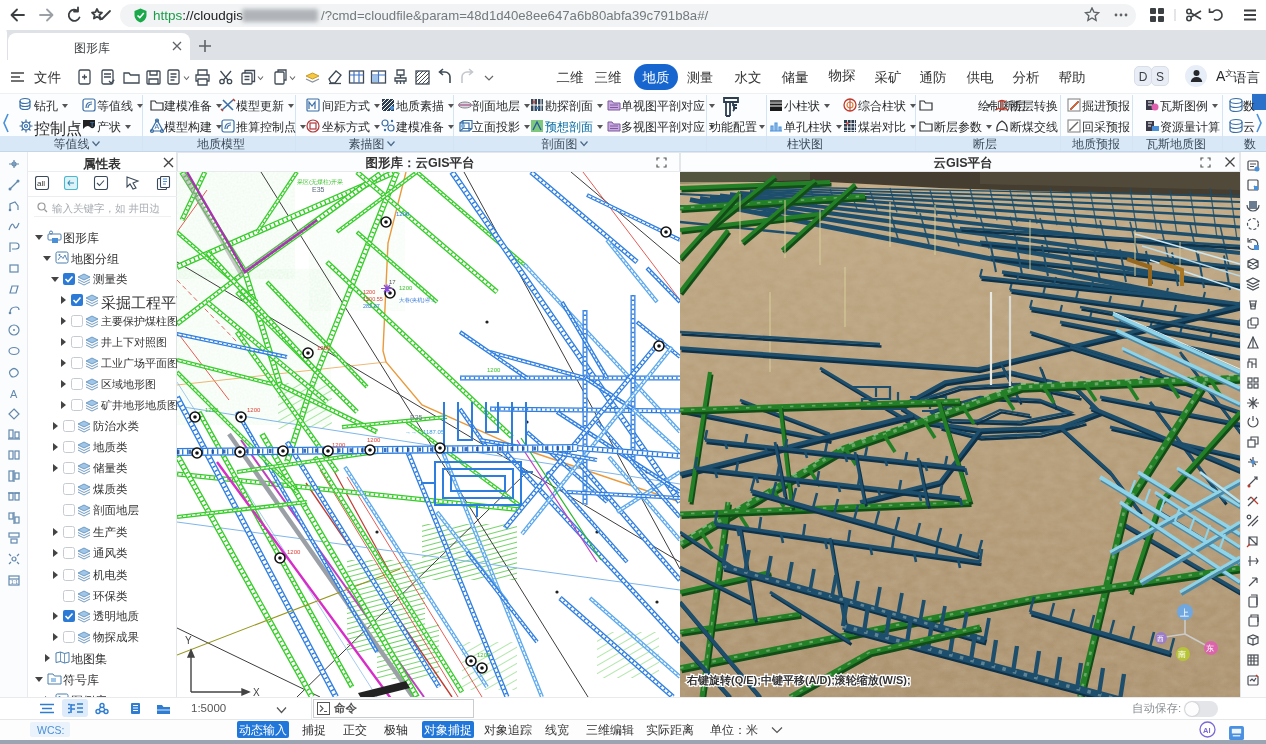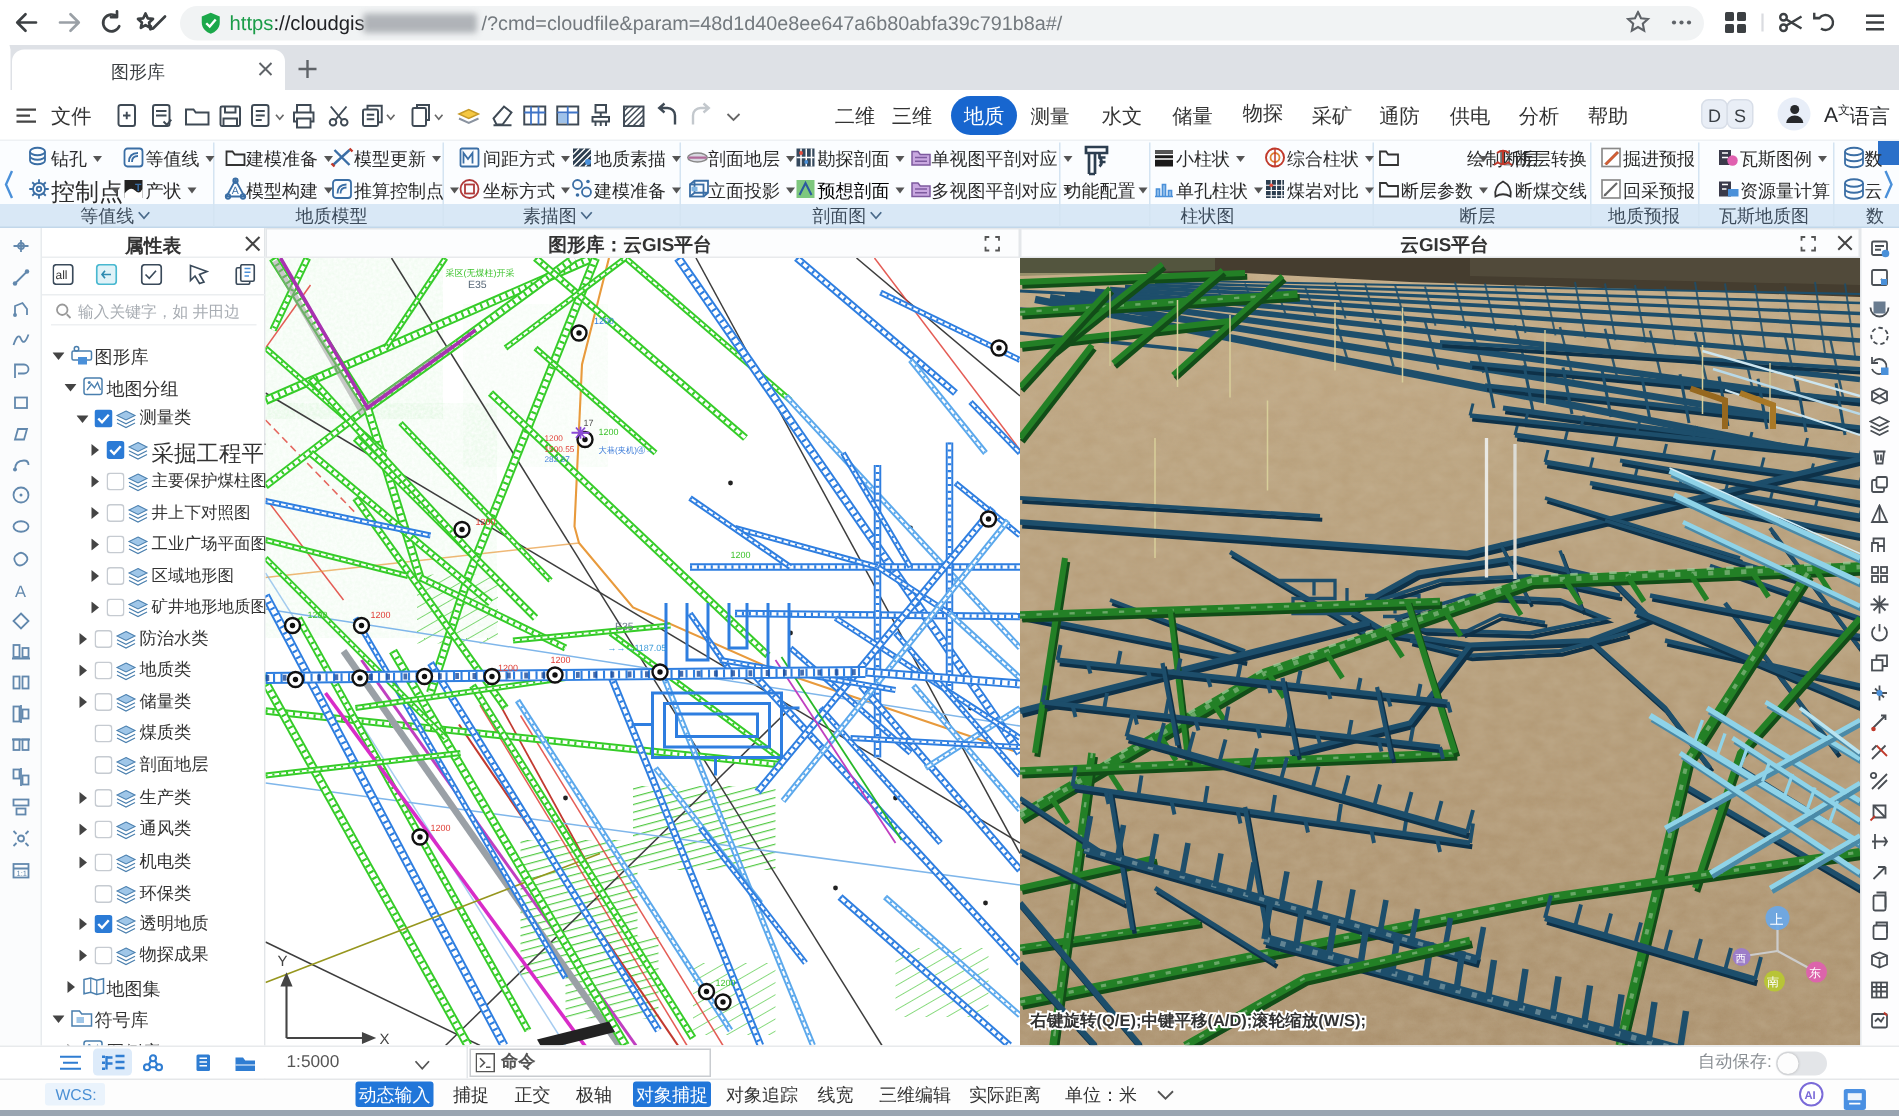--- a/index.html
+++ b/index.html
@@ -307,21 +307,21 @@
     <circle cx="8.5" cy="11" r="1.3" fill="#4a90d9"></circle>
   </svg>
 <div style="position:absolute;left:545px;top:100px;font-size:12px;color:#2b2b2b;font-weight:normal;white-space:nowrap;line-height:1;">勘探剖面</div>
 <svg class="abs" style="left:596px;top:103px" width="8" height="7" viewBox="0 0 8 7">
     <path d="M1 1 L4 5 L7 1 z" fill="#555"></path>
   </svg>
 <svg class="abs" style="left:529px;top:118px" width="16" height="16" viewBox="0 0 16 16">
     <rect x="2" y="2" width="12" height="12" fill="#7ec87e"></rect>
     <path d="M4 12 L8 4 L12 12" stroke="#2c5aa0" stroke-width="1.4" fill="none"></path>
   </svg>
-<div style="position:absolute;left:545px;top:121px;font-size:12px;color:#000000;font-weight:normal;white-space:nowrap;line-height:1;">预想剖面</div>
+<div style="position:absolute;left:545px;top:121px;font-size:12px;color:#0369a1;font-weight:normal;white-space:nowrap;line-height:1;">预想剖面</div>
 <svg class="abs" style="left:596px;top:124px" width="8" height="7" viewBox="0 0 8 7">
     <path d="M1 1 L4 5 L7 1 z" fill="#555"></path>
   </svg>
 <svg class="abs" style="left:606px;top:97px" width="16" height="16" viewBox="0 0 16 16">
     <path d="M2 4 h4 l1.5 2 H14 v7 H2 z" fill="#c9a8e0" stroke="#7d5a9e" stroke-width="1"></path>
     <path d="M4 8 h8 M4 10.5 h8" stroke="#7d5a9e"></path>
   </svg>
 <div style="position:absolute;left:621px;top:100px;font-size:12px;color:#2b2b2b;font-weight:normal;white-space:nowrap;line-height:1;">单视图平剖对应</div>
 <svg class="abs" style="left:708px;top:103px" width="8" height="7" viewBox="0 0 8 7">
     <path d="M1 1 L4 5 L7 1 z" fill="#555"></path>

